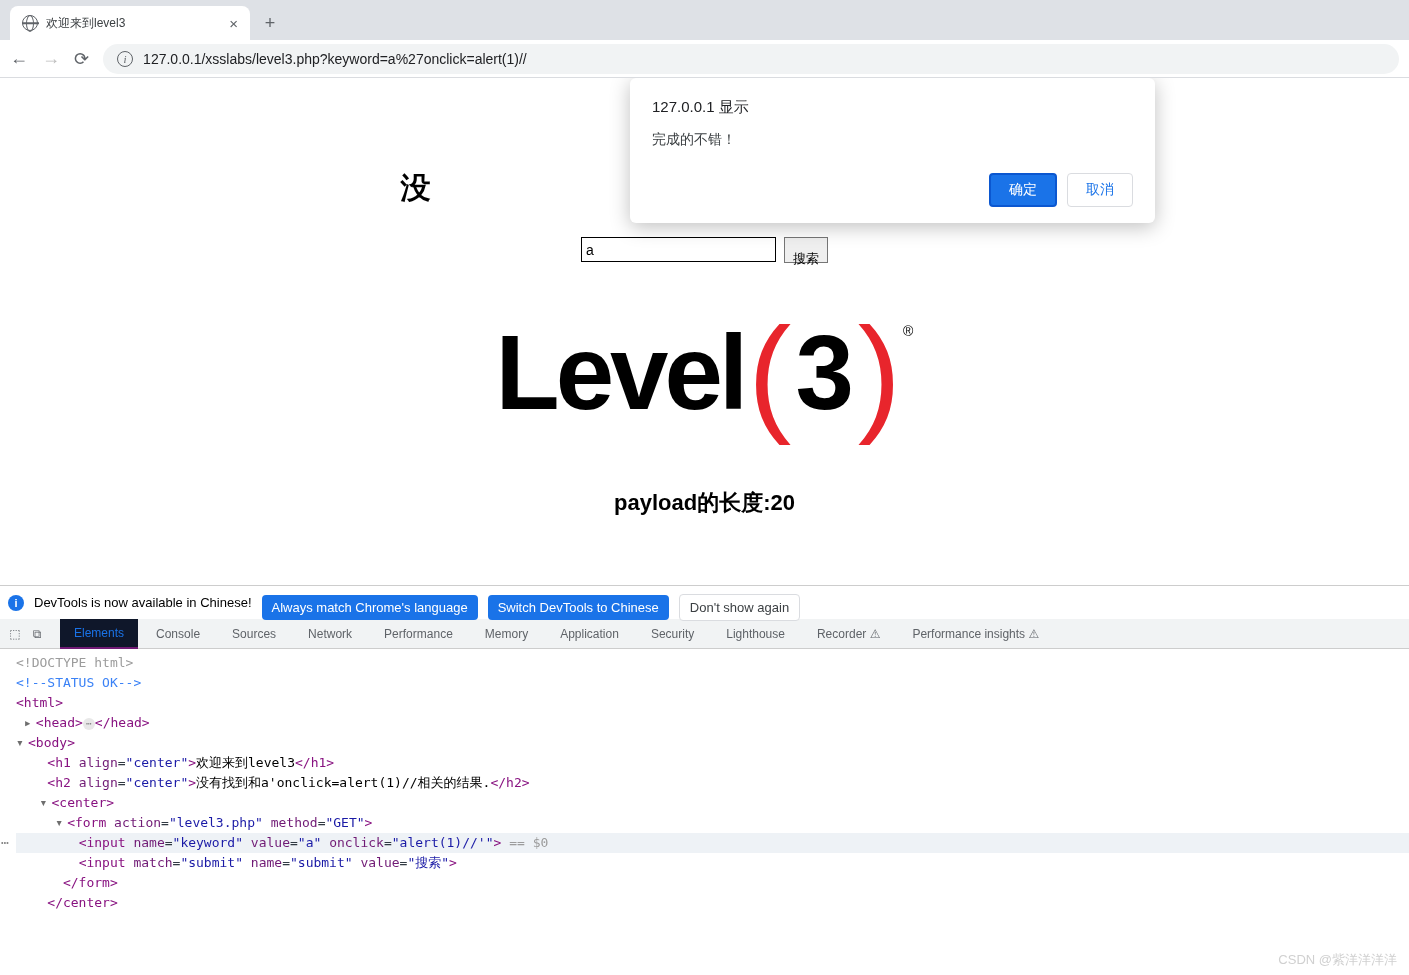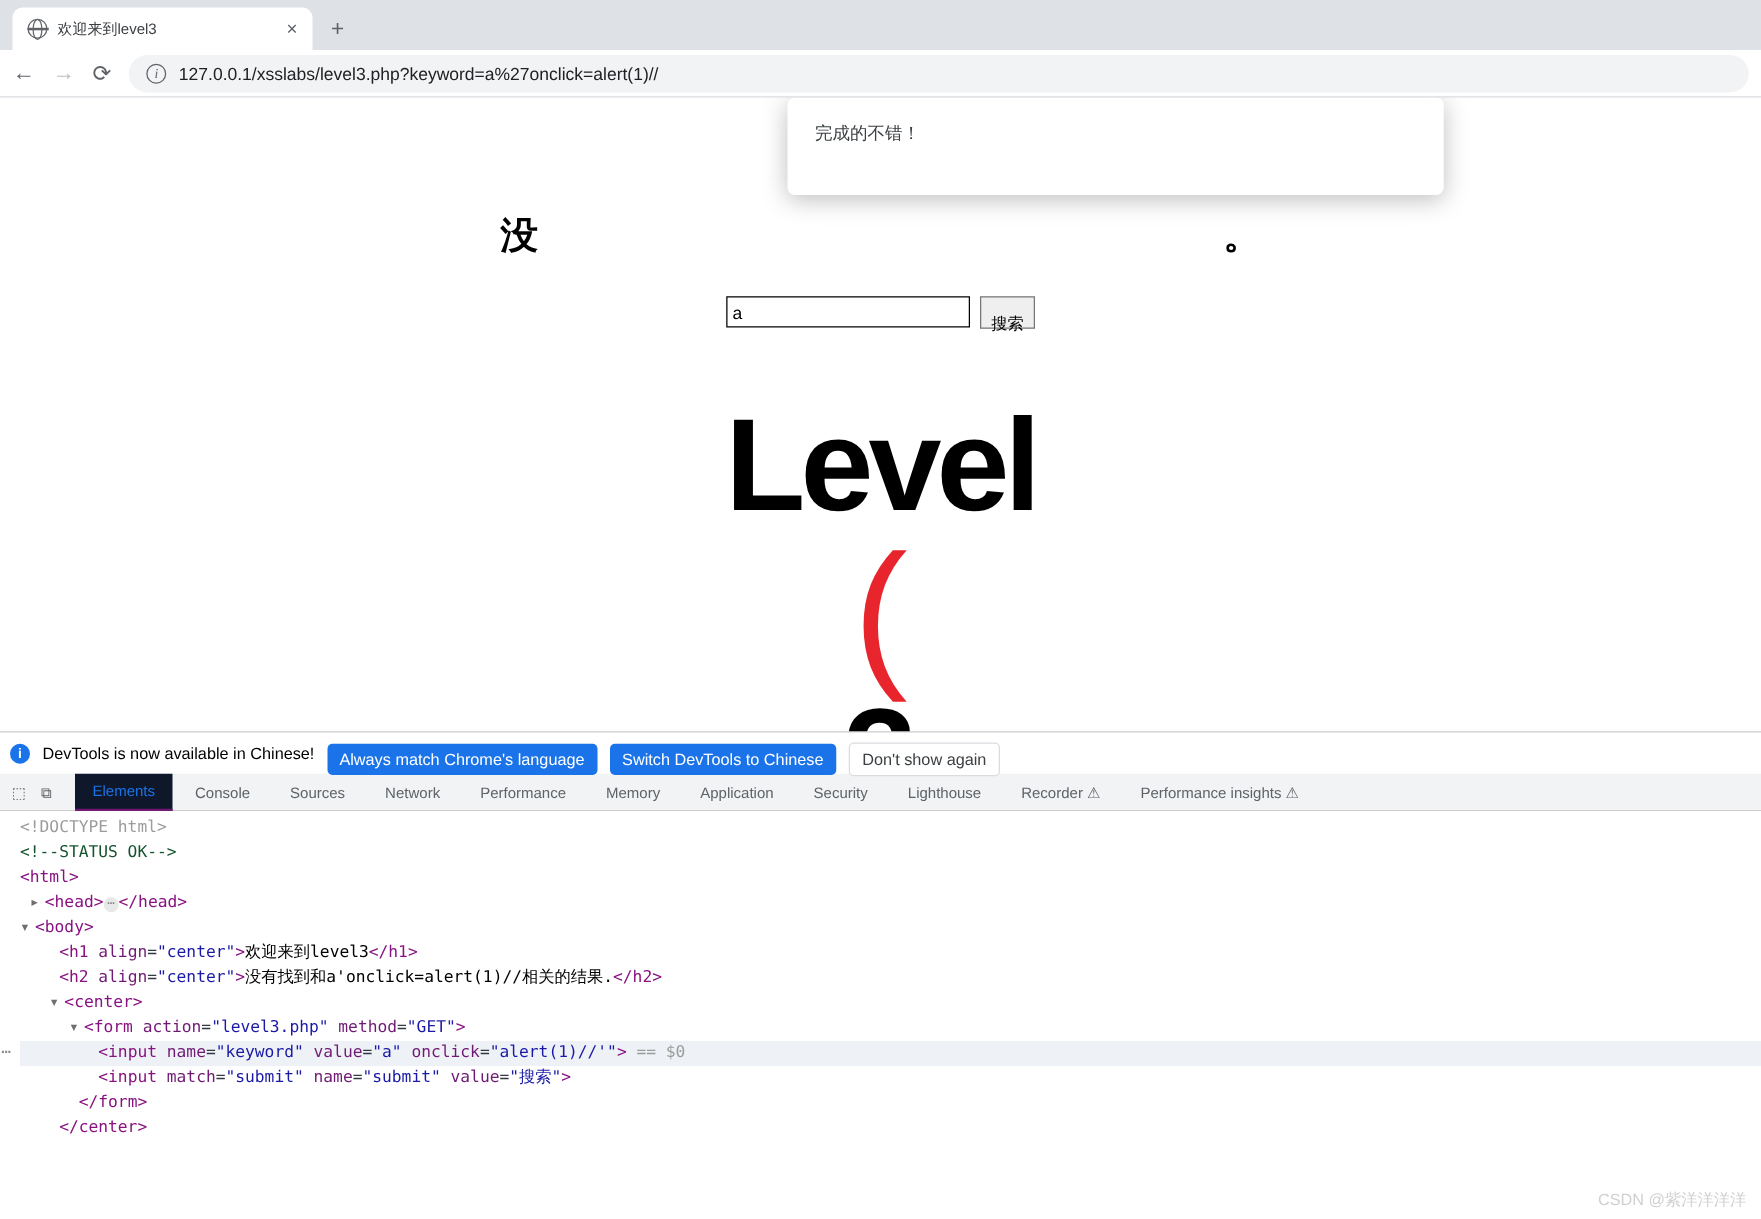--- a/index.html
+++ b/index.html
@@ -14,21 +14,21 @@
 .toolbar { background:#fff; height:38px; display:flex; align-items:center; padding:0 10px; gap:14px; border-bottom:1px solid #dadce0; }
 .nav-btn { color:#5f6368; font-size:18px; cursor:pointer; }
 .nav-btn.disabled{ color:#bdbdbd; }
 .addr-bar { flex:1; background:#f1f3f4; border-radius:16px; height:30px; display:flex; align-items:center; padding:0 14px; gap:10px; font-size:14px; color:#202124;}
 .addr-info { color:#5f6368; width:16px; height:16px; border:1.5px solid #5f6368; border-radius:50%; display:flex; align-items:center; justify-content:center; font-size:11px; font-family:Georgia,serif; font-style:italic;}
 .page { position:relative; height:507px; text-align:center; overflow:hidden; }
 .page-heading { font-size:30px; font-weight:bold; margin-top:90px; }
 .search-row { margin-top:28px; display:flex; justify-content:center; gap:8px; }
 .search-input { width:195px; height:25px; border:1px solid #000; padding:0 4px; font-size:14px;}
 .search-btn { height:25px; border:1px solid #767676; background:#efefef; padding:12px 8px; font-size:13px; cursor:pointer;}
-.logo-row { margin-top:50px; display:flex; justify-content:center; align-items:center; gap:4px;flex-direction:column;}
+.logo-row { margin-top:50px; display:flex; justify-content:center; align-items:center; gap:4px;}
 .logo-text { font-size:105px; font-weight:900; letter-spacing:-4px; color:#000; font-family:Arial,sans-serif;}
 .logo-paren { font-size:130px; color:#e8252c; font-weight:400; font-family:Arial,sans-serif; line-height:0.8;}
 .logo-num { font-size:105px; font-weight:900; color:#000; font-family:Arial,sans-serif;}
 .logo-reg { font-size:14px; color:#000; align-self:flex-start; margin-top:10px; margin-left:-2px;}
 .payload-len { font-size:22px; font-weight:bold; margin-top:55px; }
 .dialog-backdrop { position:absolute; top:0; left:0; right:0; bottom:0; }
 .dialog { position:absolute; top:0; left:630px; width:525px; background:#fff; border-radius:6px; box-shadow:0 4px 20px rgba(0,0,0,0.25); padding:20px 22px 16px; text-align:left;}
 .dialog-title { font-size:15px; color:#202124; margin-bottom:14px;}
 .dialog-msg { font-size:14px; color:#3c4043; margin-bottom:24px;}
 .dialog-btns { display:flex; justify-content:flex-end; gap:10px;}
@@ -44,21 +44,21 @@
 .dev-tabs .dtab { padding:0 14px; height:30px; display:flex; align-items:center; cursor:pointer;}
 .dev-tabs .dtab.active { color:#1a73e8; border-bottom:2px solid #701a75; background:#0f172a;}
 .dev-icon { width:18px; text-align:center; color:#5f6368; cursor:pointer;}
 .code-pane { font-family:Consolas,Menlo,monospace; font-size:13px; line-height:20px; padding:4px 0 4px 16px; color:#303942; background:#fff; height:265px; overflow:auto;}
 .code-line { white-space:pre; }
 .carets { display:inline-block; width:12px; color:#6e6e6e;}
 .tag { color:#881280;}
 .attn { color:#701a75;}
 .atv { color:#1a1aa6;}
 .txt { color:#000;}
-.cmt { color:#14532d;}
+.cmt { color:#3b82f6;}
 .grey { color:#9c9c9c;}
 .highlight { background:#eef2f6; display:inline-block; width:100%;}
 .dots-gutter { position:relative; }
 .dots-gutter::before { content:"⋯"; position:absolute; left:-15px; color:#888;}
 .head-pill{ display:inline-block; background:#e8e8e8; border-radius:7px; padding:0 3px; color:#888; font-size:10px; line-height:12px;}
 .watermark { position:fixed; right:12px; bottom:6px; color:#d0d0d0; font-size:13px; pointer-events:none;}
 </style>
 </head>
 <body>
 
@@ -95,21 +95,26 @@
     <span class="logo-text">Level</span>
     <span class="logo-paren">(</span>
     <span class="logo-num">3</span>
     <span class="logo-paren">)</span>
     <span class="logo-reg">®</span>
   </div>
   <div class="payload-len">payload的长度:20</div>
 
   <div class="dialog-backdrop">
     <div class="dialog">
+      <div class="dialog-title">127.0.0.1 显示</div>
       <div class="dialog-msg">完成的不错！</div>
+      <div class="dialog-btns">
+        <button class="dlg-btn dlg-ok">确定</button>
+        <button class="dlg-btn dlg-cancel">取消</button>
+      </div>
     </div>
   </div>
 </div>
 
 <div class="devtools-bar">
   <span class="info-i">i</span>
   <span>DevTools is now available in Chinese!</span>
   <span class="chip blue">Always match Chrome's language</span>
   <span class="chip blue">Switch DevTools to Chinese</span>
   <span class="chip outline">Don't show again</span>

